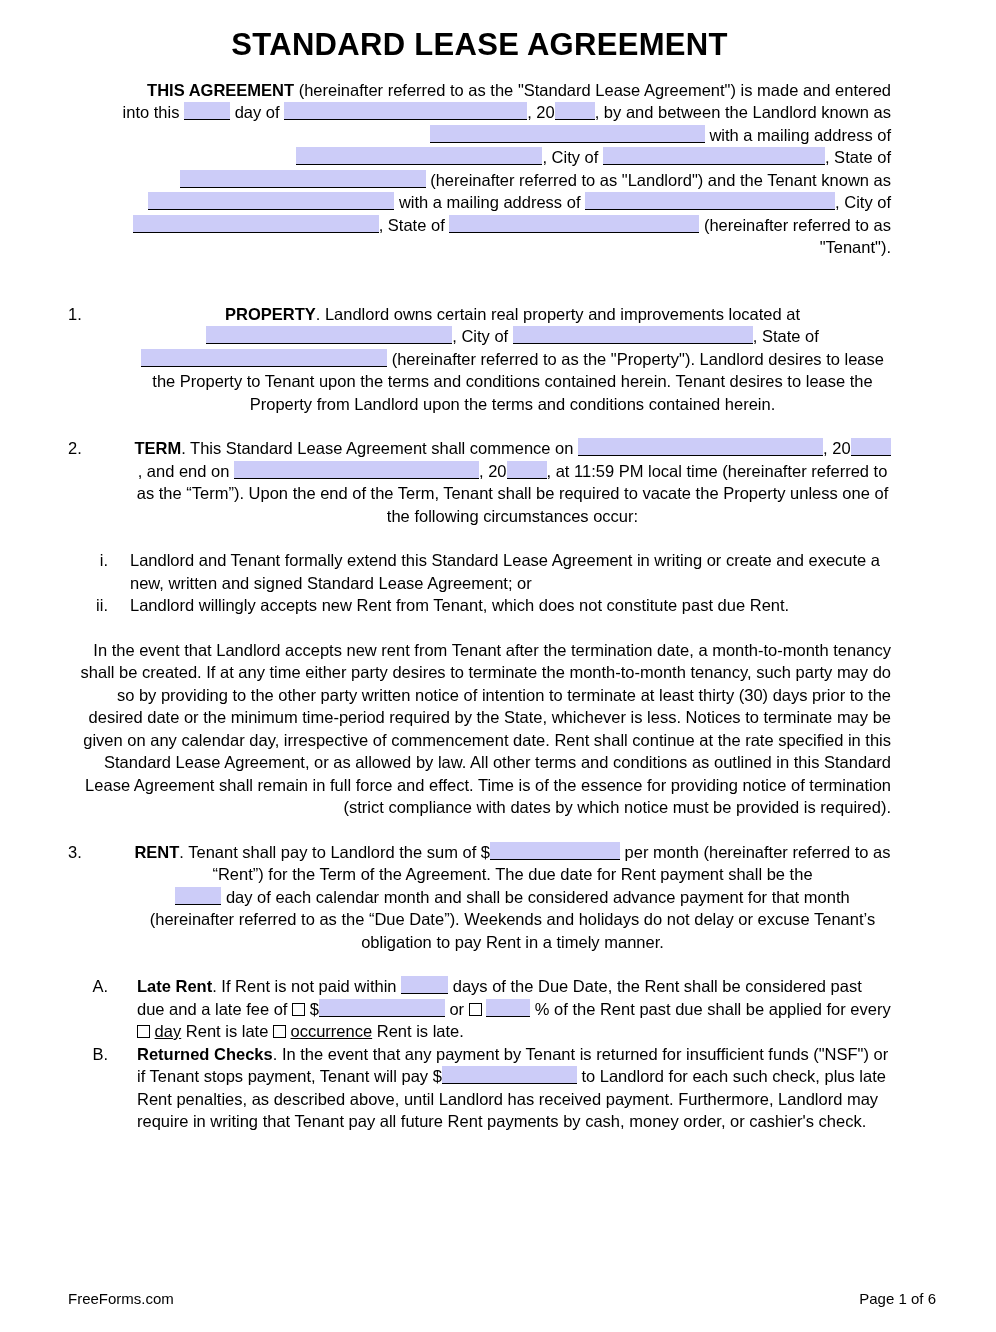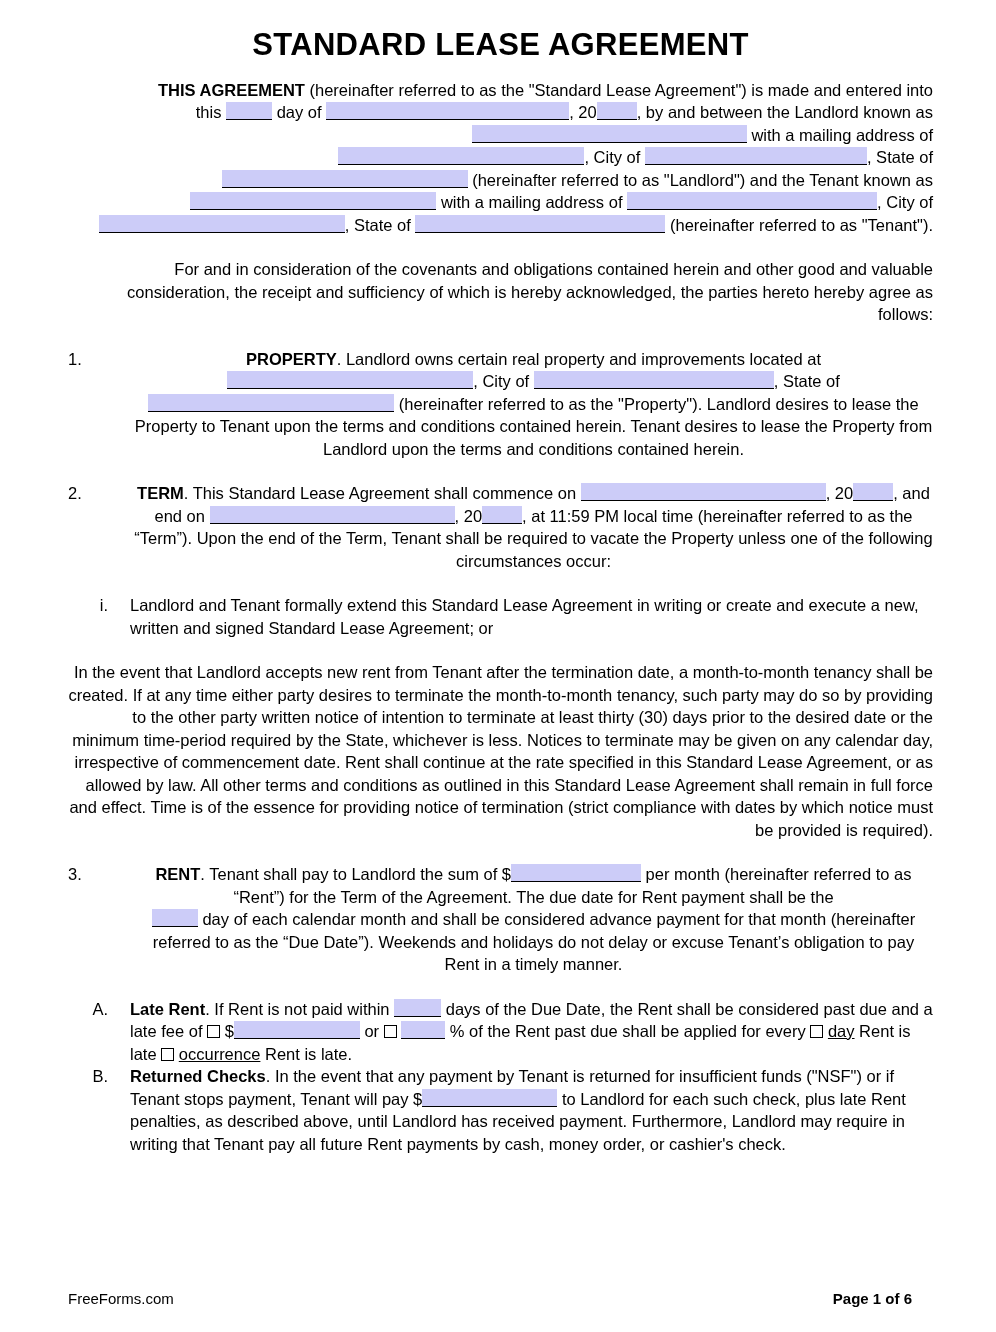--- a/index.html
+++ b/index.html
@@ -6,21 +6,21 @@
     margin: 0;
     padding: 0;
     background: #808080;
   }
   .page {
     position: relative;
     width: 996px;
     height: 1332px;
     background: #ffffff;
     box-sizing: border-box;
-    padding: 22px 63px 0 68px;
+    padding: 22px 105px 0 68px;
     font-family: "Liberation Sans", sans-serif;
     font-size: 16.5px;
     line-height: 22.5px;
     color: #000000;
     overflow: hidden;
   }
   .doc-title {
     text-align: center;
     font-size: 31px;
     font-weight: bold;
@@ -71,56 +71,55 @@
     display: flex;
     margin: 0;
   }
   .alpha-label {
     width: 62px;
     flex: 0 0 62px;
     text-align: right;
     padding-right: 22px;
     box-sizing: border-box;
   }
-  .alpha-body { flex: 1 1 auto; }
+  .alpha-body { flex: 1 1 auto; margin-left: 7px; }
   .checkbox {
     display: inline-block;
     width: 11px;
     height: 11px;
     border: 1px solid #000;
     vertical-align: middle;
     margin-bottom: 2px;
   }
   .u { text-decoration: underline; }
   .footer {
     position: absolute;
     left: 68px;
-    right: 84px;
+    right: 60px;
     bottom: 22px;
     display: flex;
     justify-content: space-between;
     font-size: 15px;
   }
   .footer-left { color: #000; }
-  .footer-right { color: #000; font-weight: bold; }
+  .footer-right { color: #000; }
 </style>
 </head>
 <body>
 
 <div class="page">
 
   <h1 class="doc-title">STANDARD LEASE AGREEMENT</h1>
 
   <p class="block indent-first">
     <span class="bold">THIS AGREEMENT</span><span> (hereinafter referred to as the "Standard Lease Agreement") is made and entered into this </span><span class="fill" style="width:46px"></span><span> day of </span><span class="fill" style="width:243px"></span><span>, 20</span><span class="fill" style="width:40px"></span><span>, by and between the Landlord known as </span><span class="fill" style="width:275px"></span><span> with a mailing address of </span><br><span class="fill" style="width:246px"></span><span>, City of </span><span class="fill" style="width:222px"></span><span>, State of </span><br><span class="fill" style="width:246px"></span><span> (hereinafter referred to as "Landlord") and the Tenant known as </span><br><span class="fill" style="width:246px"></span><span> with a mailing address of </span><span class="fill" style="width:250px"></span><span>, City of </span><br><span class="fill" style="width:246px"></span><span>, State of </span><span class="fill" style="width:250px"></span><span> (hereinafter referred to as "Tenant").</span>
   </p>
 
   <div class="spacer"></div>
 
-  <p class="block">For and in consideration of the covenants and obligations contained herein and other good and valuable consideration, the receipt and sufficiency of which is hereby acknowledged, the parties hereto hereby agree as follows:</p>
 
   <div class="spacer"></div>
 
   <div class="num-item">
     <div class="num-label">1.</div>
     <div class="num-body">
       <span class="bold">PROPERTY</span><span>. Landlord owns certain real property and improvements located at </span><br><span class="fill" style="width:246px"></span><span>, City of </span><span class="fill" style="width:240px"></span><span>, State of </span><br><span class="fill" style="width:246px"></span><span> (hereinafter referred to as the "Property"). Landlord desires to lease the Property to Tenant upon the terms and conditions contained herein. Tenant desires to lease the Property from Landlord upon the terms and conditions contained herein.</span>
     </div>
   </div>
 
@@ -132,20 +131,24 @@
       <span class="bold">TERM</span><span>. This Standard Lease Agreement shall commence on </span><span class="fill" style="width:245px"></span><span>, 20</span><span class="fill" style="width:40px"></span><span>, and end on </span><span class="fill" style="width:245px"></span><span>, 20</span><span class="fill" style="width:40px"></span><span>, at 11:59 PM local time (hereinafter referred to as the “Term”). Upon the end of the Term, Tenant shall be required to vacate the Property unless one of the following circumstances occur:</span>
     </div>
   </div>
 
   <div class="spacer"></div>
 
   <div class="roman-list">
     <div class="roman-item">
       <div class="roman-label">i.</div>
       <div class="roman-body">Landlord and Tenant formally extend this Standard Lease Agreement in writing or create and execute a new, written and signed Standard Lease Agreement; or</div>
+    </div>
+    <div class="roman-item">
+      <div class="roman-label">ii.</div>
+      <div class="roman-body">Landlord willingly accepts new Rent from Tenant, which does not constitute past due Rent.</div>
     </div>
   </div>
 
   <div class="spacer"></div>
 
   <p class="block">In the event that Landlord accepts new rent from Tenant after the termination date, a month-to-month tenancy shall be created. If at any time either party desires to terminate the month-to-month tenancy, such party may do so by providing to the other party written notice of intention to terminate at least thirty (30) days prior to the desired date or the minimum time-period required by the State, whichever is less. Notices to terminate may be given on any calendar day, irrespective of commencement date. Rent shall continue at the rate specified in this Standard Lease Agreement, or as allowed by law. All other terms and conditions as outlined in this Standard Lease Agreement shall remain in full force and effect. Time is of the essence for providing notice of termination (strict compliance with dates by which notice must be provided is required).</p>
 
   <div class="spacer"></div>
 
   <div class="num-item">

